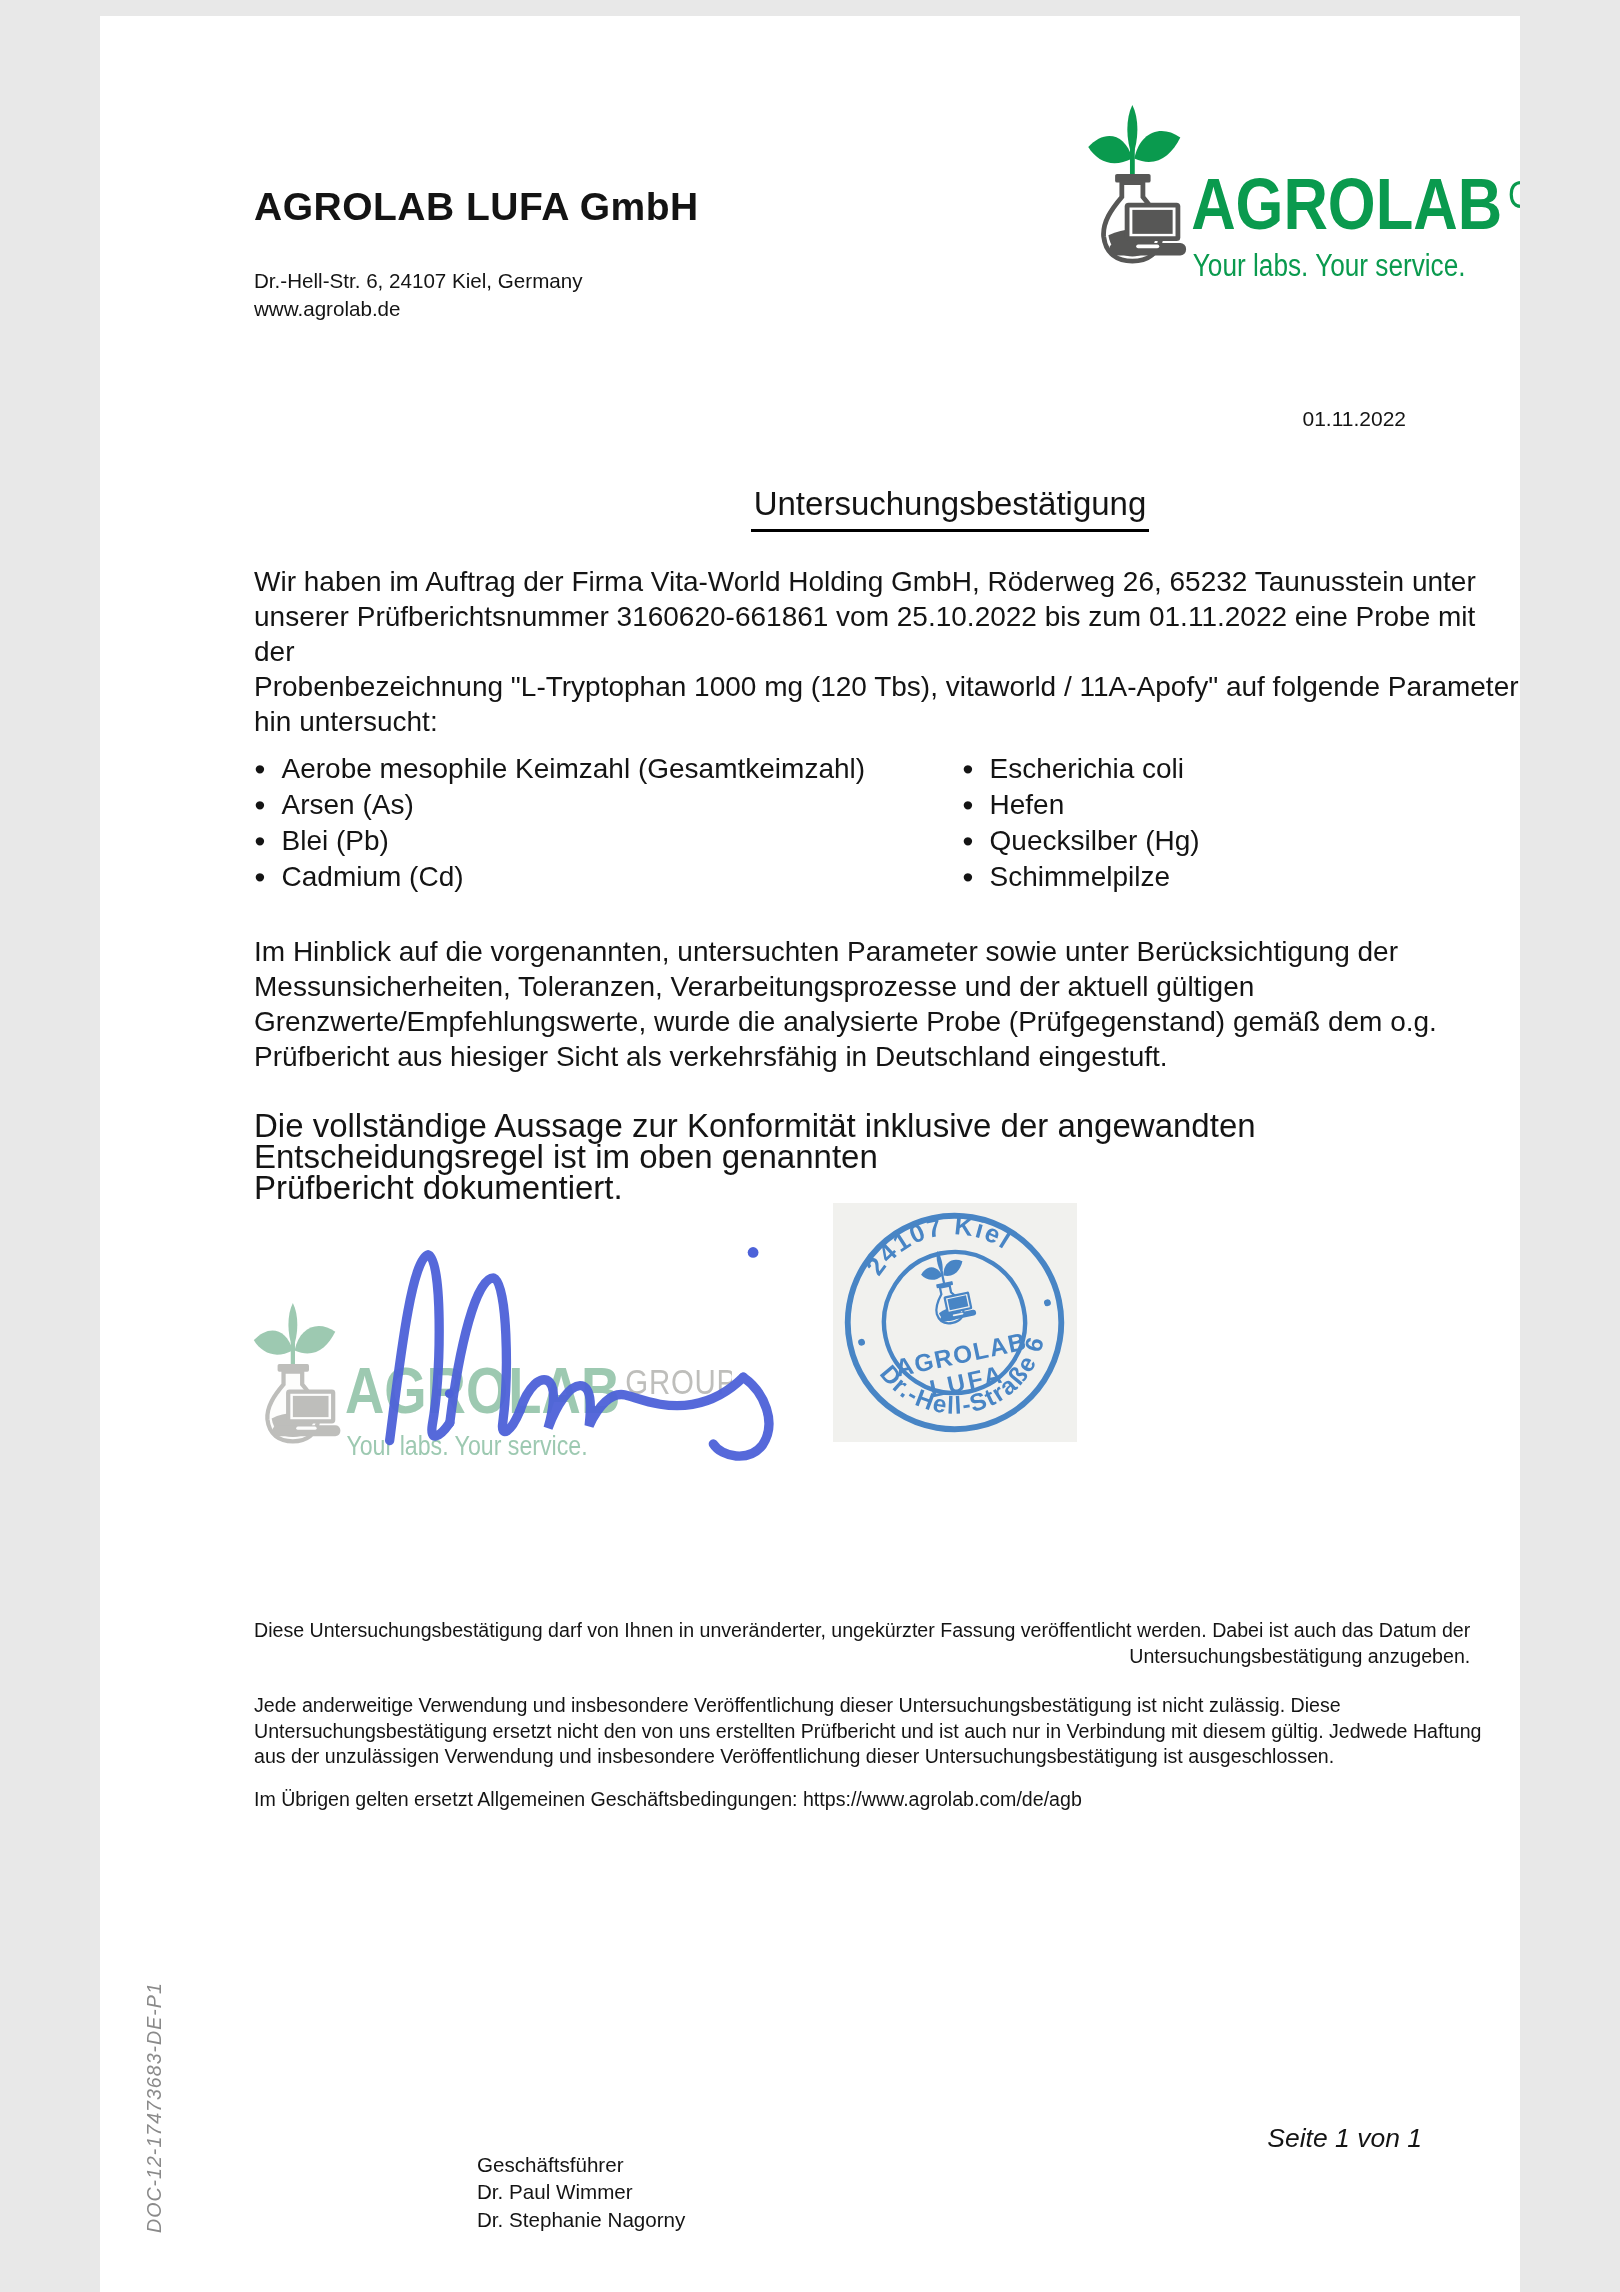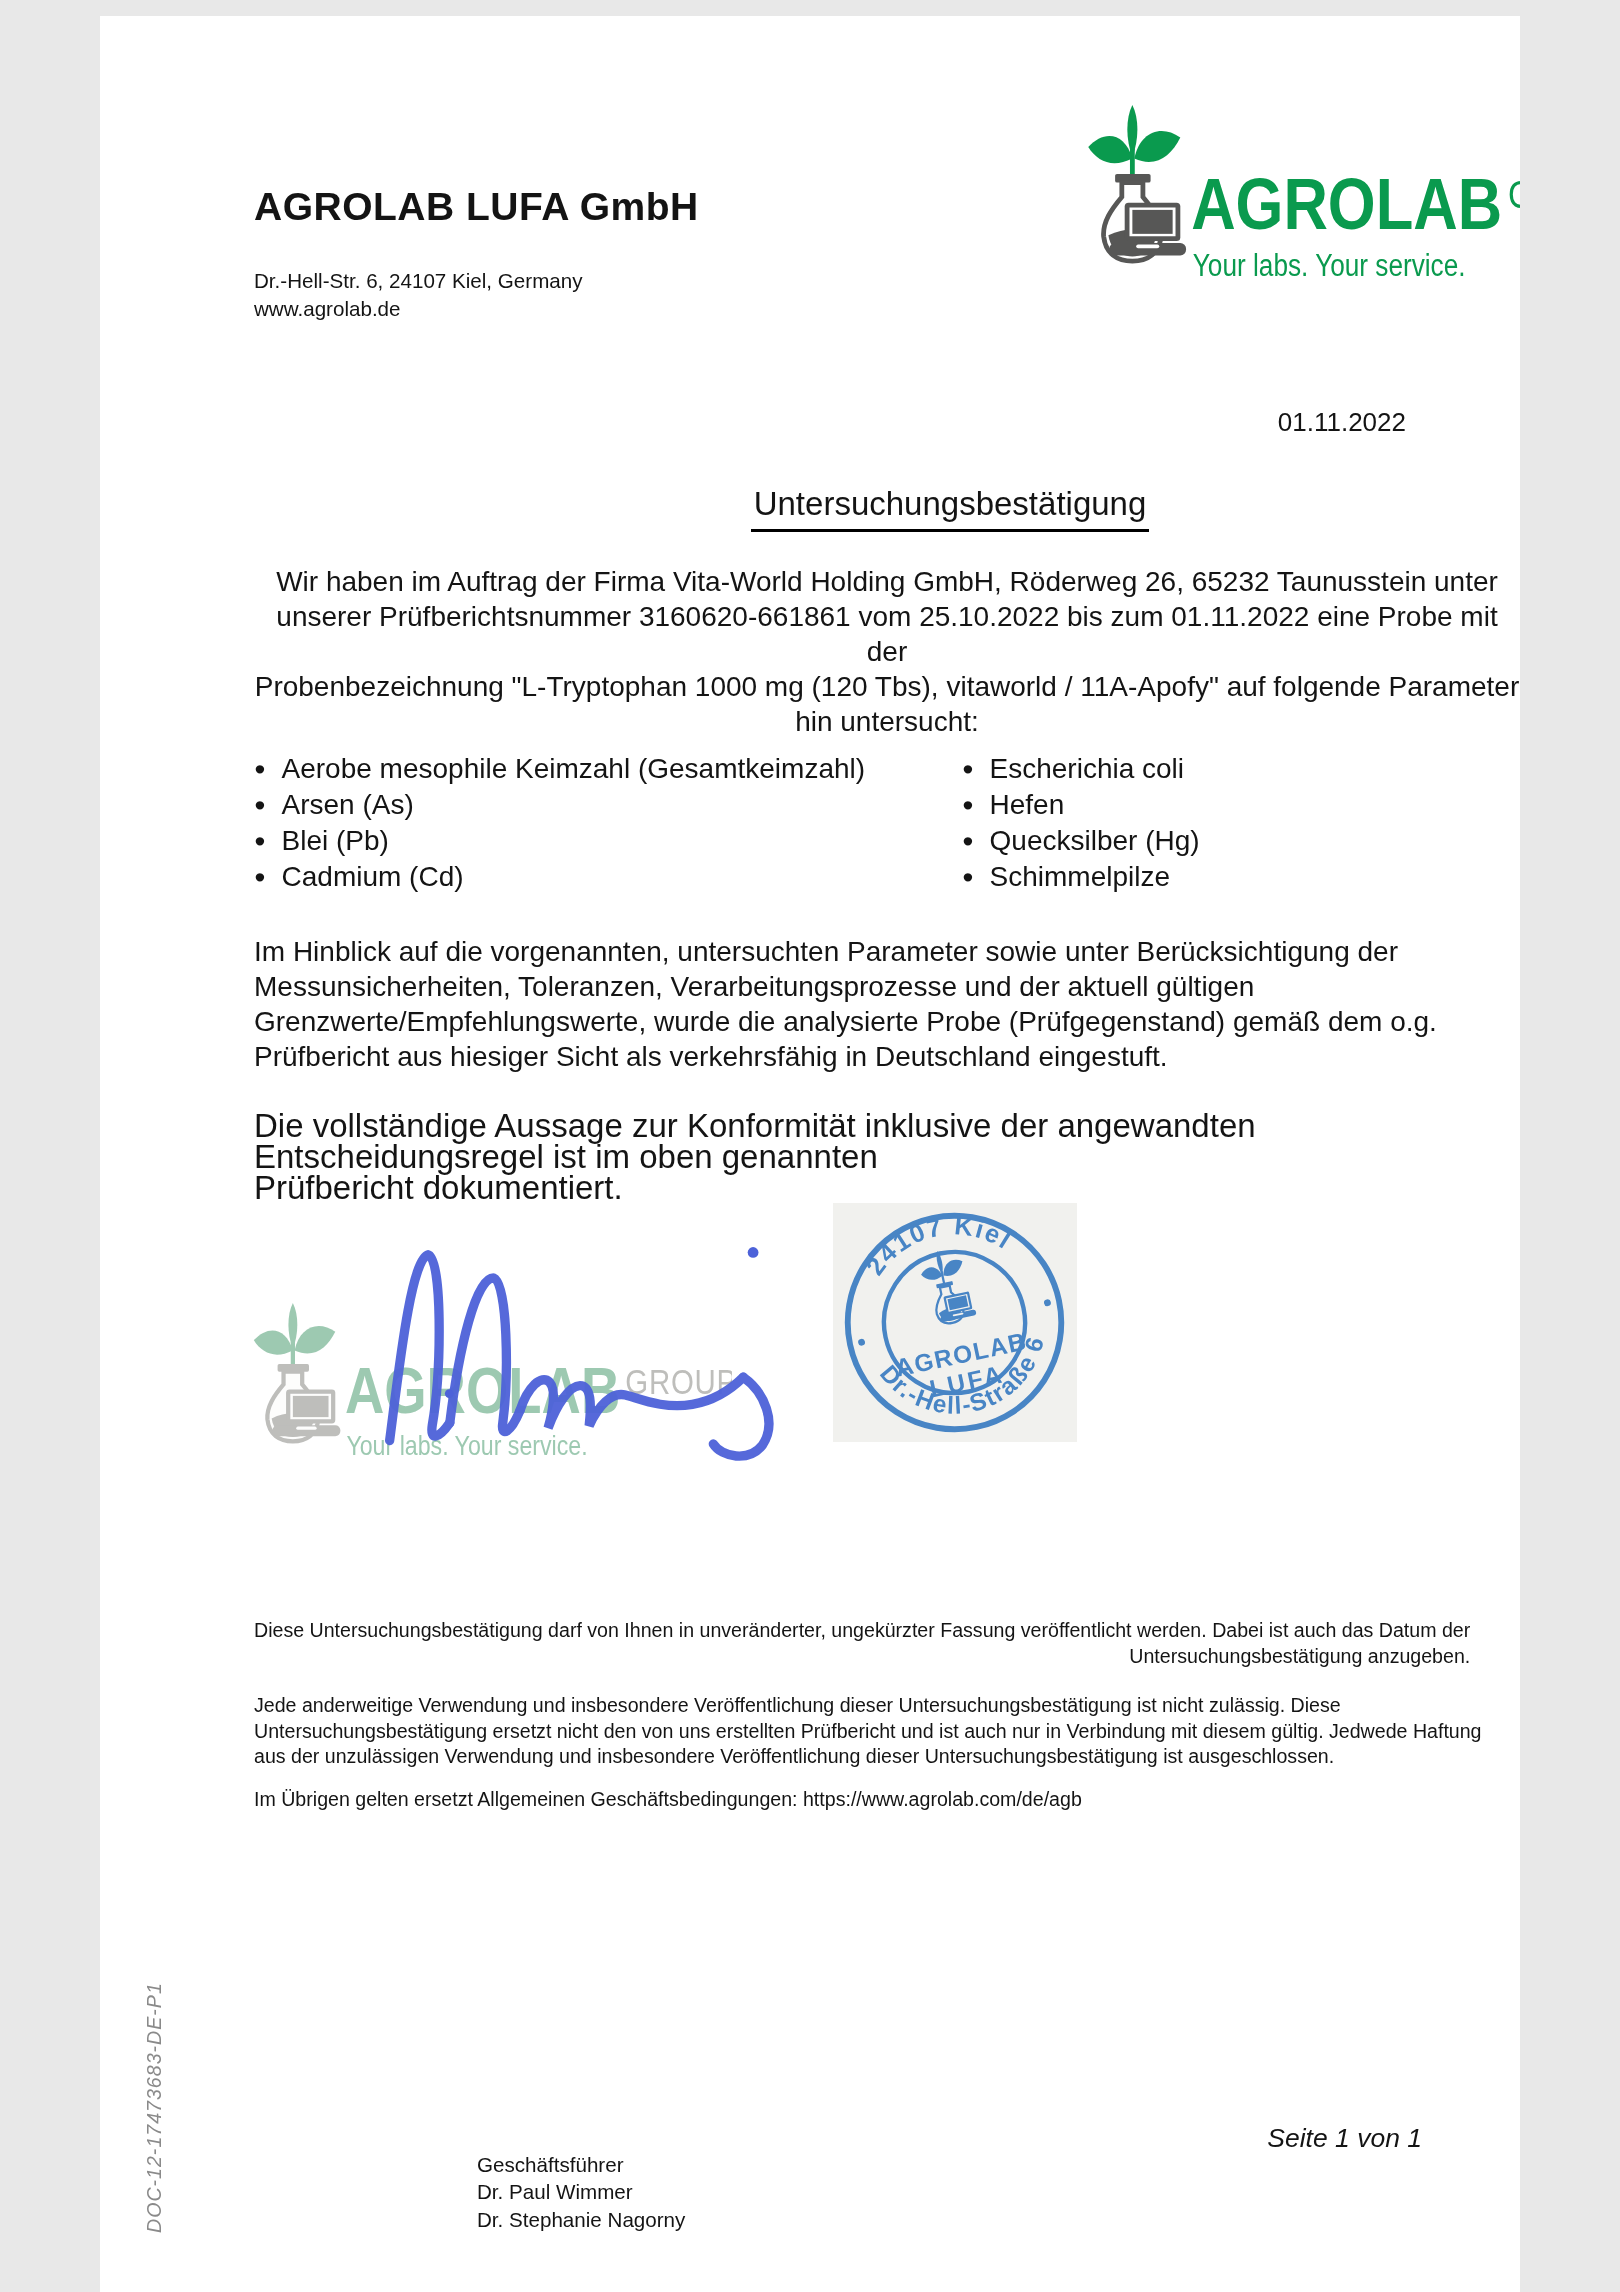--- a/index.html
+++ b/index.html
@@ -6,25 +6,25 @@
   .page{
     position:relative; width:1420px; height:2293px; margin:16px auto;
     background:#ffffff; overflow:hidden;
     font-family:"Liberation Sans", sans-serif; color:#141414;
   }
   .abs{position:absolute;}
   .lines{white-space:pre-line;}
   .company{left:154px; top:169px; font-size:39px; font-weight:bold; letter-spacing:0.5px;}
   .address{left:154px; top:251px; font-size:20.6px; line-height:28px;}
   .logo-svg{left:980px; top:86px;}
-  .date{top:391px; right:114px; font-size:26px;}
+  .date{top:391px; right:114px; font-size:21px;}
   .title-wrap{left:154px; top:469px; width:1392px; text-align:center;}
   .doc-title{display:inline-block; font-size:33px; border-bottom:3.9px solid #000; padding:0 2.9px 5.9px 2.9px;}
   .para{left:154px; font-size:28px; line-height:35px;}
-  .p-intro{top:548px;text-align:center;}
+  .p-intro{top:548px;}
   .p-assess{top:918px;}
   .p-conform{top:1094px; font-size:33px; line-height:31px;}
   .bullets{font-size:28px; line-height:34px; top:736px;}
   .bullets .row{display:flex; align-items:baseline;}
   .bullet-dot{font-size:19.6px; margin-right:15.7px; position:relative; top:-2.9px;}
   .col1{left:154px;}
   .col2{left:862px;}
   .signer{left:174px; top:1474px; font-size:27.4px; line-height:35px;}
   .notice{left:154px; font-size:19.6px; line-height:25.5px;}
   .n1{top:1602px;text-align:right;}

